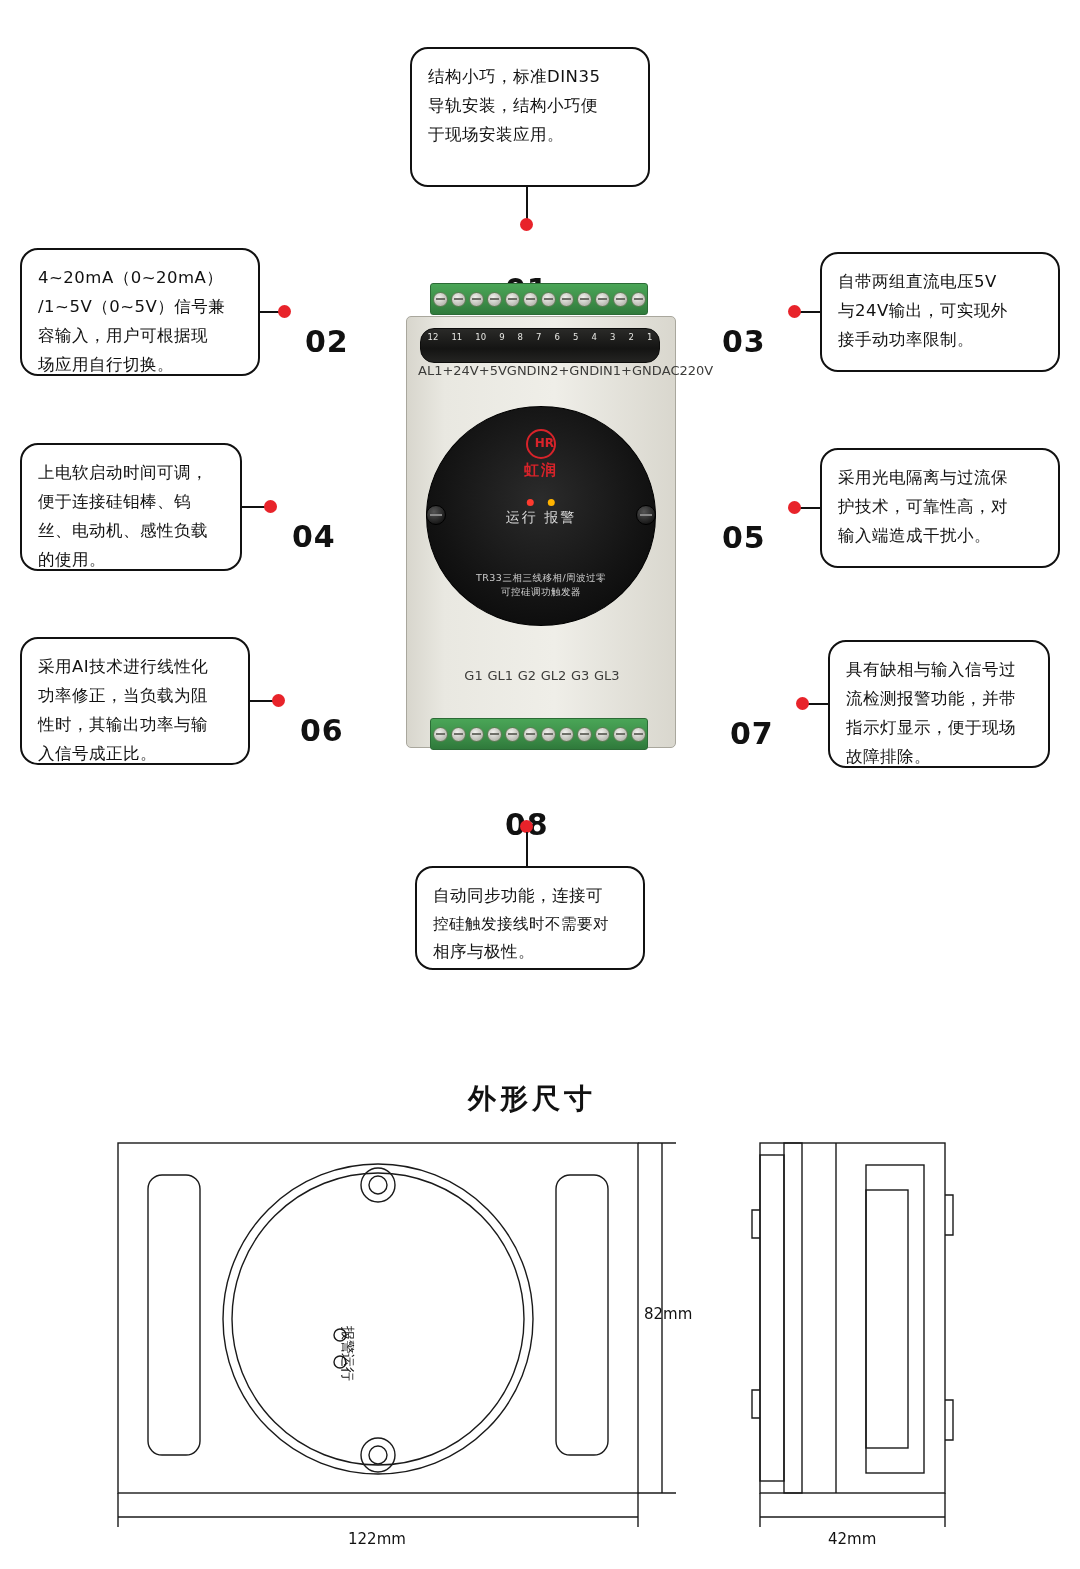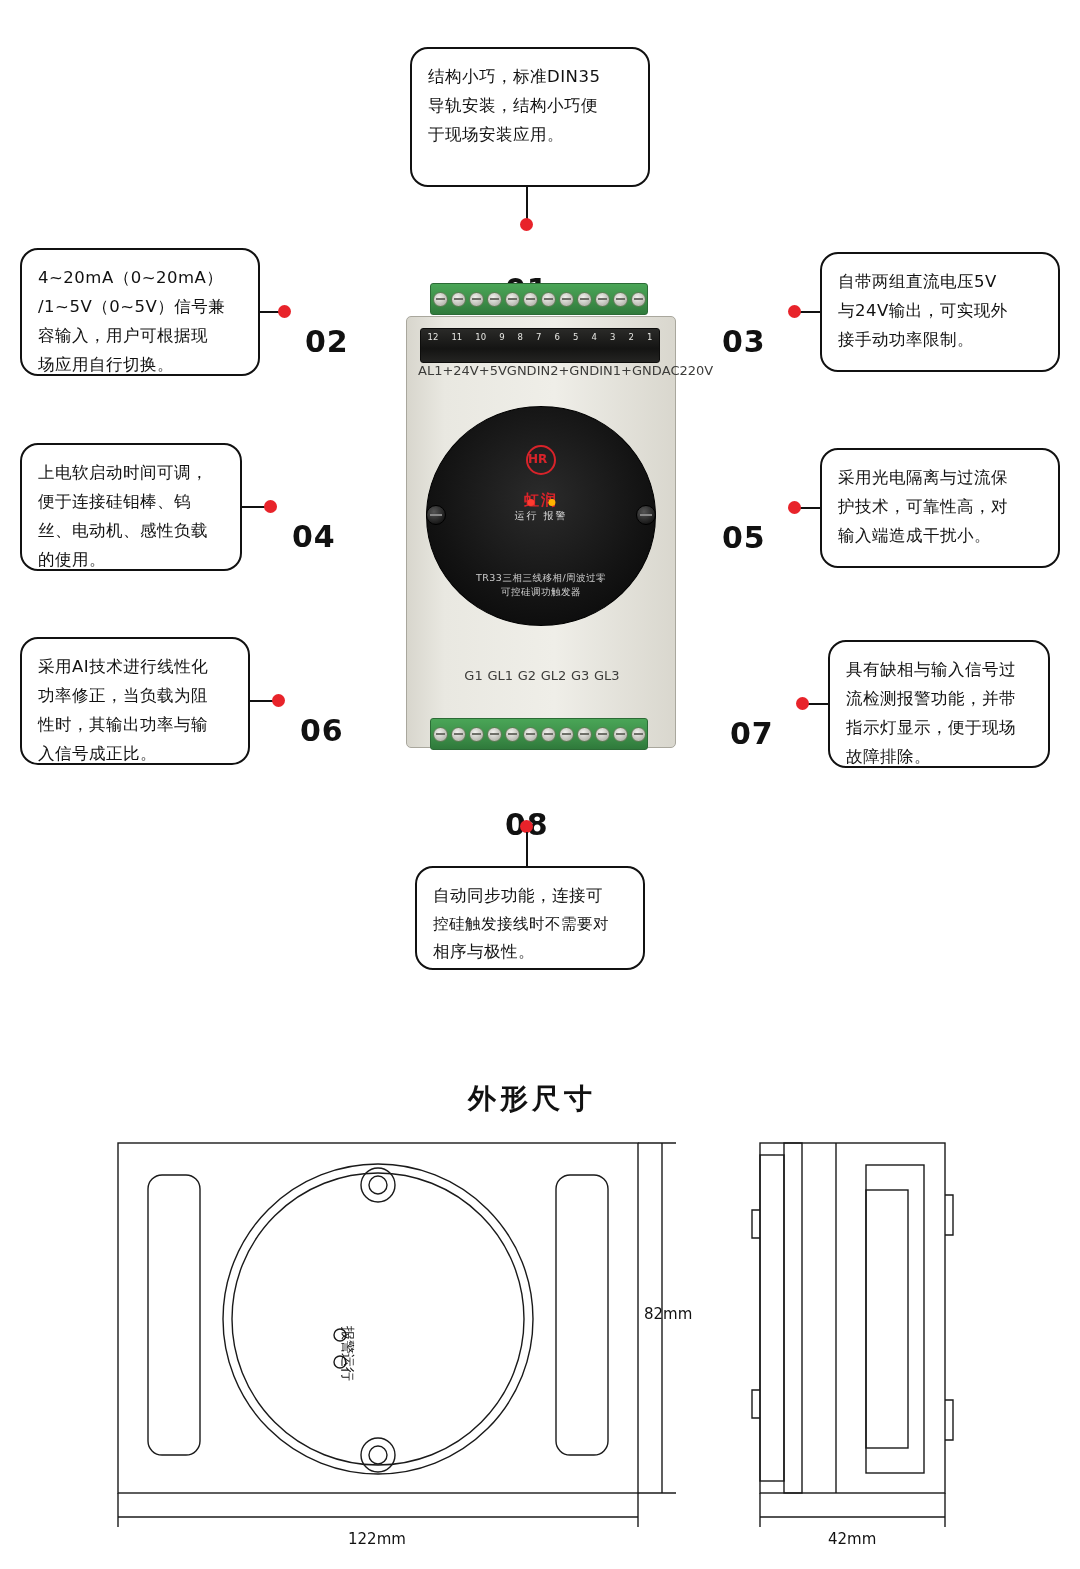--- a/index.html
+++ b/index.html
@@ -63,21 +63,21 @@
     border:1px solid #5f7c55;
     position:relative;
   }
   .gscrew:after{
     content:"";position:absolute;left:2px;right:2px;top:5px;height:2px;background:#6e6f68;
   }
   .term-strip{
     position:absolute;
     background:linear-gradient(180deg,#2a2a28 0%,#141413 60%,#242422 100%);
     border:1px solid #0d0d0c;
-    border-radius:3px;
+    border-radius:14px;
   }
   .term-nums{
     position:absolute;left:0;right:0;
     display:flex;justify-content:space-around;
     color:#e7e7e3;font-size:8.5px;
   }
   .term-labels{
     position:absolute;left:0;right:0;
     display:flex;justify-content:space-around;
     color:#3c3c3a;font-size:13px;
@@ -87,31 +87,31 @@
     background:radial-gradient(circle at 50% 42%,#2b2b2b 0%,#131313 60%,#050505 100%);
     border-radius:50%;
     border:1px solid #000;
   }
   .logo{
     position:absolute;left:50%;top:22px;transform:translateX(-50%);
     text-align:center;
   }
   .logo-circ{
     width:26px;height:26px;border-radius:50%;
-    border:2px solid #d8232a;margin:16px auto;
+    border:2px solid #d8232a;margin:0 auto;
     color:#d8232a;font-size:12px;font-weight:bold;
-    line-height:24px;text-align:left;
+    line-height:24px;text-align:right;
   }
   .logo-txt{color:#d8232a;font-size:15px;font-weight:bold;margin-top:2px;letter-spacing:2px;}
   .leds{position:absolute;left:50%;top:92px;transform:translateX(-50%);text-align:center;}
   .led-row{display:flex;gap:14px;justify-content:center;}
   .led{width:7px;height:7px;border-radius:50%;}
   .led.run{background:#ff3b2f;}
   .led.alarm{background:#ffb300;}
-  .led-cap{color:#d9d9d9;font-size:10px;margin-top:3px;letter-spacing:2px;}
+  .led-cap{color:#d9d9d9;font-size:14px;margin-top:3px;letter-spacing:2px;}
   .face-model{
     position:absolute;left:0;right:0;bottom:26px;text-align:center;
     color:#cfcfcf;font-size:9.5px;line-height:1.5;letter-spacing:0.5px;
   }
   .pot{
     position:absolute;width:18px;height:18px;border-radius:50%;
     background:radial-gradient(circle at 38% 32%,#555,#1b1b1b 70%,#000);
     border:1px solid #000;
   }
   .pot:after{content:"";position:absolute;left:3px;right:3px;top:8px;height:2px;background:#888;}

